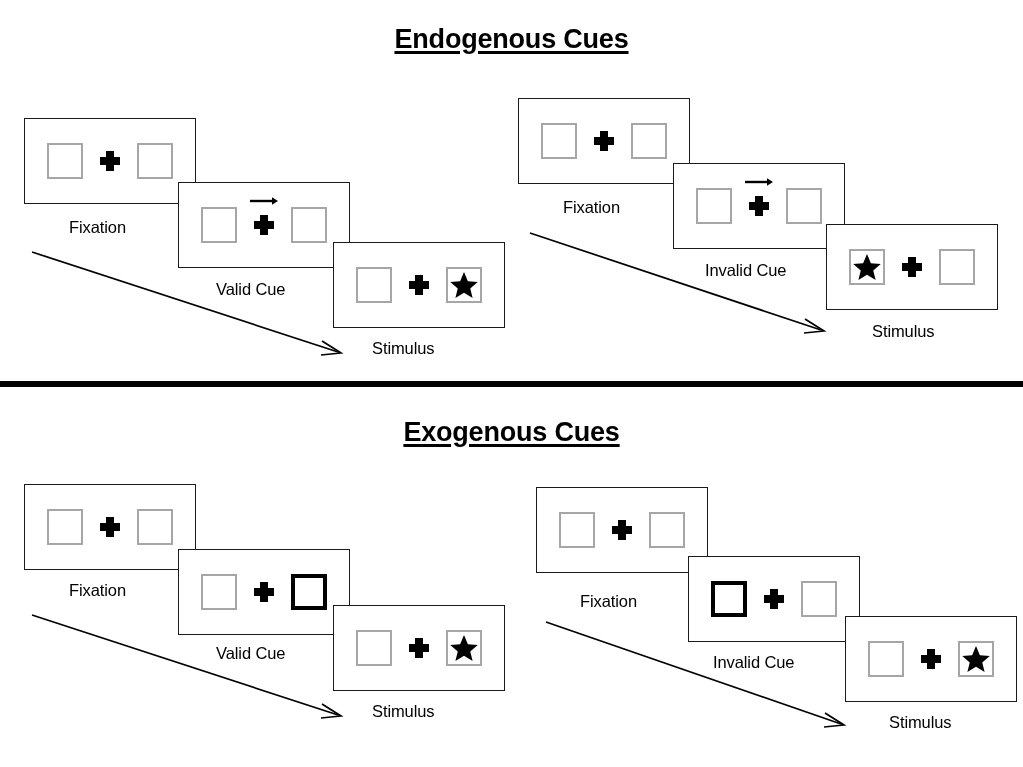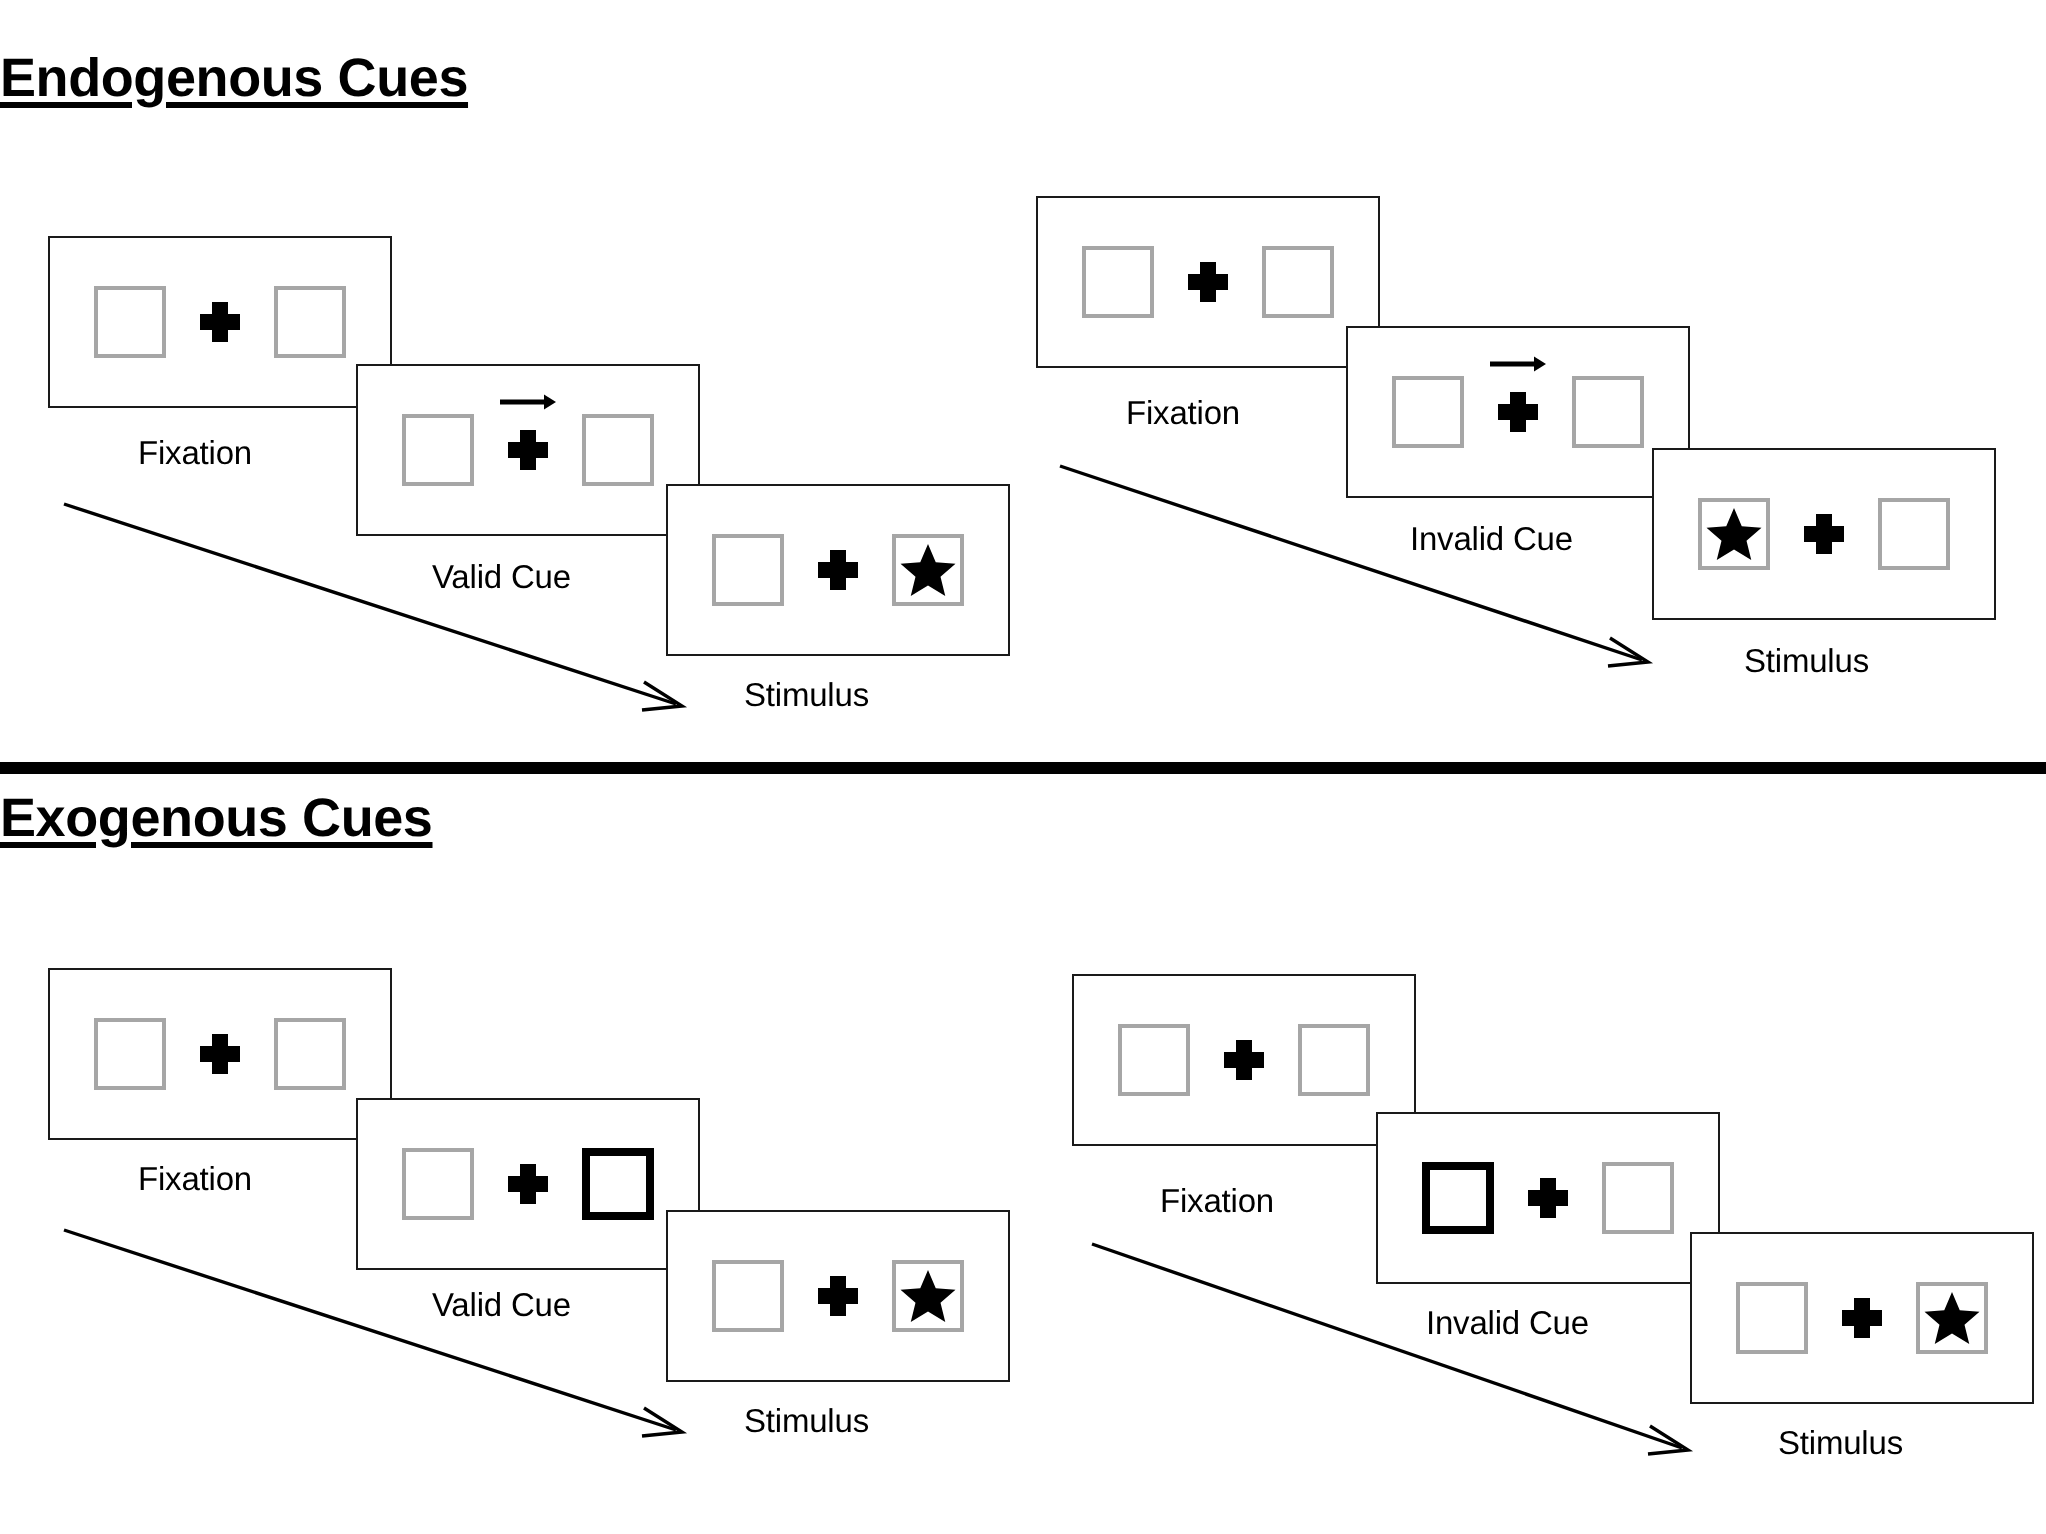--- a/index.html
+++ b/index.html
@@ -22,25 +22,26 @@
   
   .section-title {
     position: absolute;
     font-size: 27px;
     font-weight: bold;
     letter-spacing: -0.2px;
     text-decoration: underline;
     text-underline-offset: 3px;
     text-decoration-thickness: 3px;
     white-space: nowrap;
+    text-align: center;
     width: 100%;
     left: 0;
   }
   #title-endogenous { top: 24px; }
-  #title-exogenous  { top: 394px; }
+  #title-exogenous  { top: 417px; }
 
   
   .divider {
     position: absolute;
     left: 0;
     width: 1023px;
     height: 6px;
     background: #000000;
   }
   #section-divider { top: 381px; }

